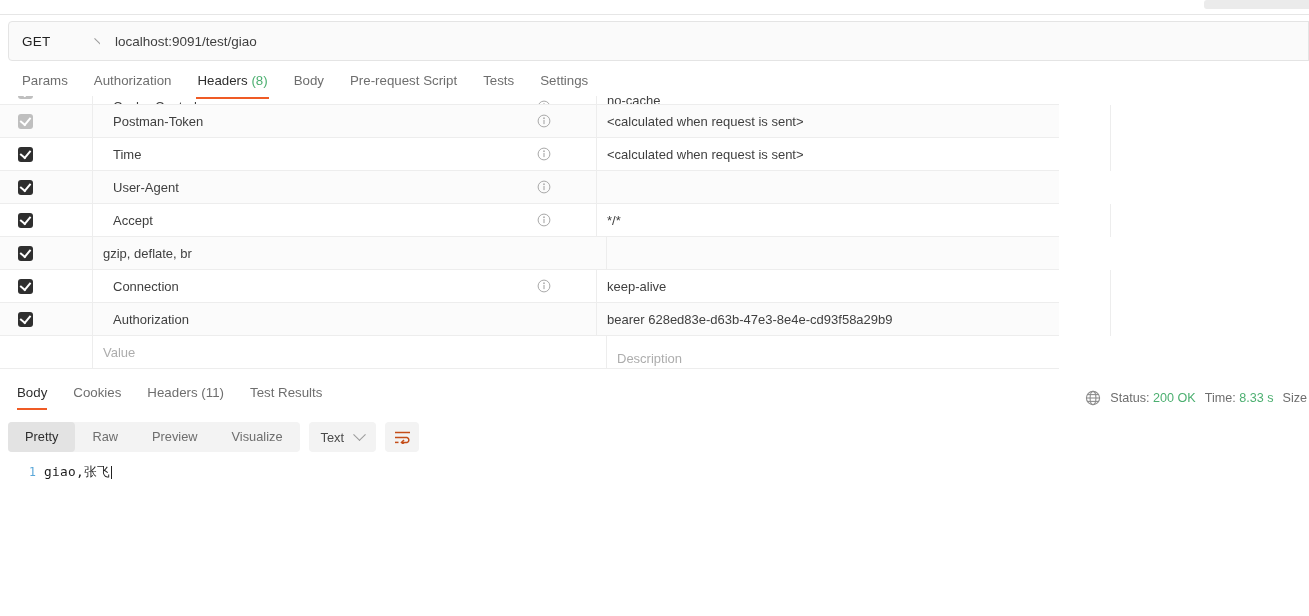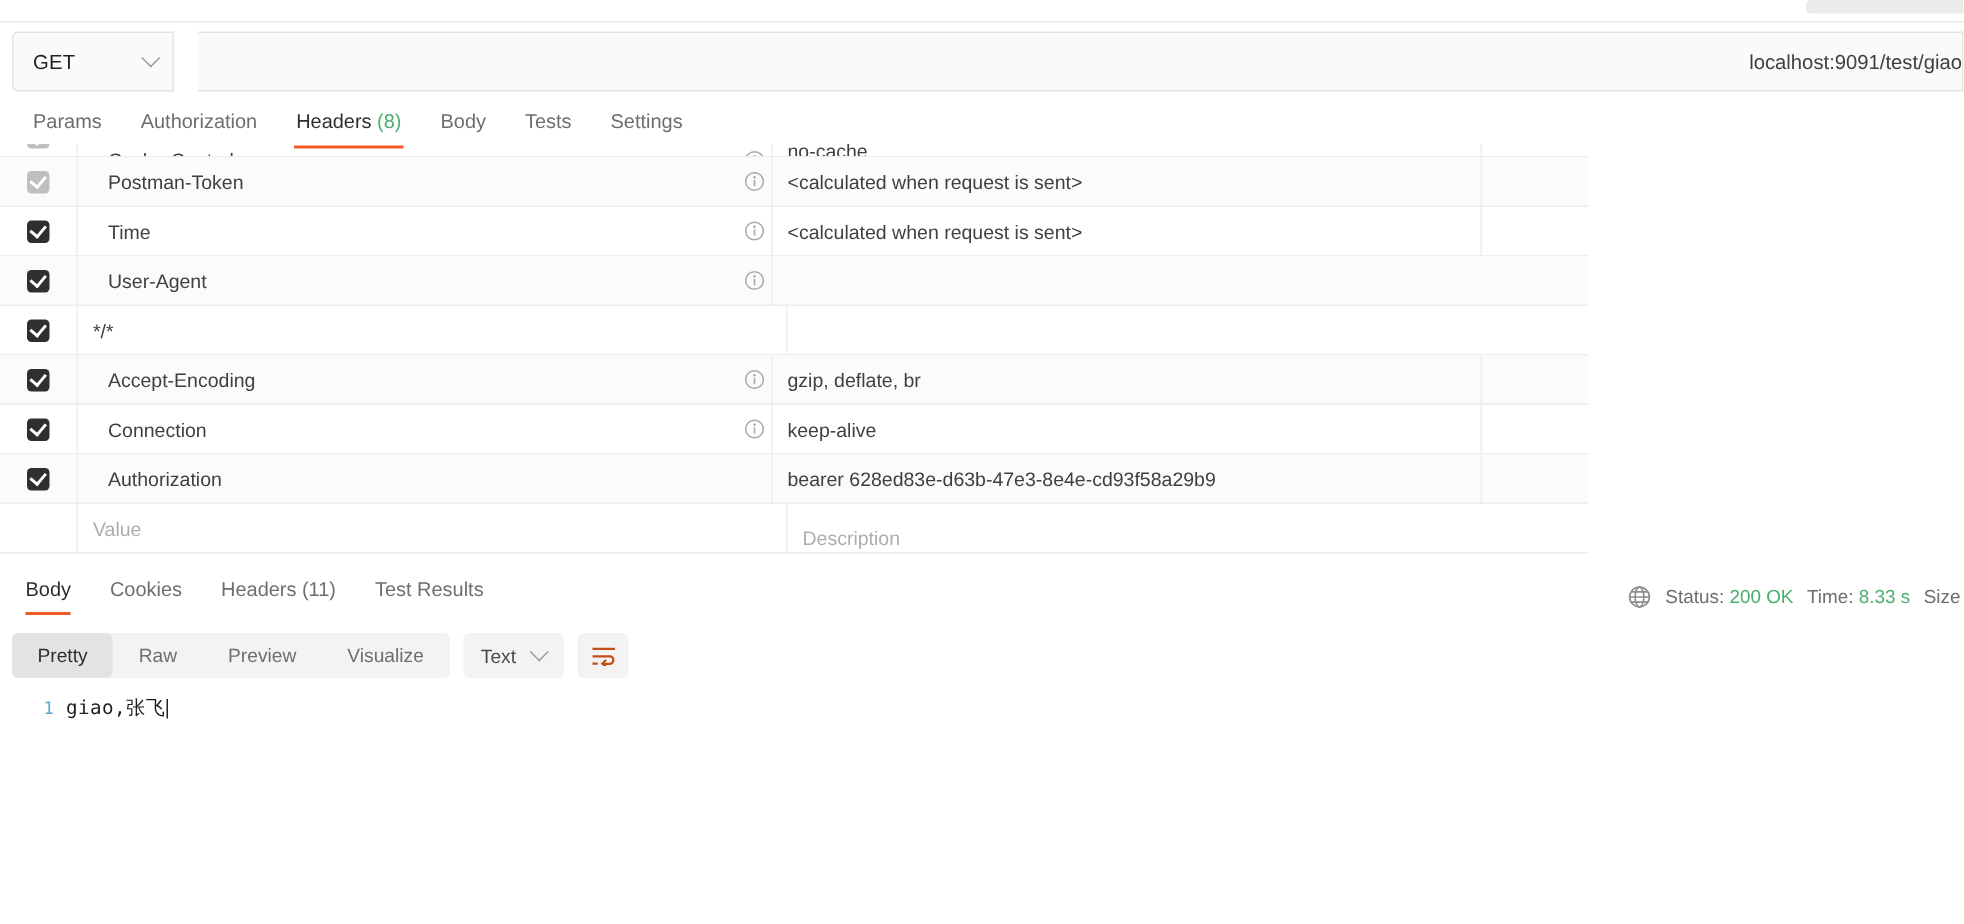--- a/index.html
+++ b/index.html
@@ -19,36 +19,36 @@
   
   #url-bar { position: absolute; left: 0; top: 21px; width: 1309px; height: 40px; }
   #method-select {
     position: absolute; left: 8px; top: 0; width: 108px; height: 40px;
     background: #fafafa; border: 1px solid #e4e4e4; border-radius: 4px 0 0 4px;
     display: flex; align-items: center; padding: 0 10px 0 13px; cursor: pointer;
   }
   #method-label { font-size: 13.5px; font-weight: normal; color: #212121; letter-spacing: .2px; }
   .chev { margin-left: auto; width: 9px; height: 9px; border-right: 1.4px solid #9b9b9b; border-bottom: 1.4px solid #9b9b9b; transform: rotate(45deg) translate(-2px,-2px); }
   #url-input {
-    position: absolute; left: 132px; top: 0; right: 0; height: 40px;
+    position: absolute; left: 100px; top: 0; right: 0; height: 40px;
     background: #fafafa; border: 1px solid #e4e4e4; border-left: none;
-    display: flex; align-items: center; padding-left: 15px; cursor: text; justify-content: flex-end;
+    display: flex; align-items: center; padding-left: 15px; cursor: text;
   }
   #url-text { font-size: 13.5px; color: #3f3f3f; }
 
   
   #req-tabs { position: absolute; left: 0; top: 70px; width: 1309px; height: 30px; display: flex; align-items: flex-start; padding-left: 9px; }
   .rtab { position: relative; padding: 0 13px; height: 30px; line-height: 22px; font-size: 13.3px; color: #6e6e6e; cursor: pointer; white-space: nowrap; }
   .rtab.active { color: #2e2e2e; }
   .rtab.active::after { content: ""; position: absolute; left: 12px; right: 12px; bottom: 1px; height: 2.5px; background: #ef5b25; }
   .cnt { color: #4caf70; }
 
   
   #hdr-table { position: absolute; left: 0; top: 96px; width: 1309px; height: 283px; overflow: hidden; }
-  .hrow { position: relative; width: 1059px; height: 33px; border-bottom: 1px solid #ededed; display: flex; align-items: center; }
+  .hrow { position: relative; width: 1059px; height: 33px; border-bottom: 1px solid #ededed; display: flex; align-items: center; gap: 41px; }
   .hrow.alt { background: #fbfbfb; }
   .hrow.clipped { height: 9px; border-bottom: 1px solid #ededed; align-items: flex-start; overflow: hidden; }
   .hrow.clipped .cb, .hrow.clipped .kname, .hrow.clipped .vcell, .hrow.clipped .info { margin-top: -12px; }
 
   .cbcell { width: 51px; min-width: 51px; display: flex; justify-content: center; }
   .cb { width: 15px; height: 15px; border-radius: 3px; background: #2f2f2f; position: relative; cursor: pointer; }
   .cb.dim { background: #bfbfbf; cursor: default; }
   .cb::after { content: ""; position: absolute; left: 4px; top: 1.5px; width: 4.5px; height: 8px; border-right: 2px solid #fff; border-bottom: 2px solid #fff; transform: rotate(40deg); }
   .kcell { width: 463px; min-width: 463px; border-left: 1px solid #ededed; height: 33px; display: flex; align-items: center; padding-left: 20px; }
   .kname { font-size: 13px; color: #3f3f3f; }
@@ -102,20 +102,21 @@
   <div id="url-input">
     <span id="url-text">localhost:9091/test/giao</span>
   </div>
 </div>
 
 <div id="req-tabs">
     <div class="rtab"><span>Params</span></div>
     <div class="rtab"><span>Authorization</span></div>
     <div class="rtab active"><span>Headers</span> <span class="cnt">(8)</span></div>
     <div class="rtab"><span>Body</span></div>
+    <div class="rtab"><span>Pre-request Script</span></div>
     <div class="rtab"><span>Tests</span></div>
     <div class="rtab"><span>Settings</span></div>
   </div>
 
 <div id="hdr-table">
     <div class="hrow clipped">
       <div class="cbcell">
         <div class="cb dim"></div>
       </div>
       <div class="kcell">
@@ -188,39 +189,39 @@
             <rect x="6.45" y="5.9" width="1.1" height="4.2" fill="#a9a9a9"></rect>
           </svg>
         </span>
       </div>
       <div class="dcell"></div>
     </div>
     <div class="hrow">
       <div class="cbcell">
         <div class="cb"></div>
       </div>
+      <div class="kcell">
+        <span class="kname">Accept</span>
+        <span class="spacer"></span>
+        <span class="info" style="margin-left: auto;">
+          <svg width="14" height="14" viewBox="0 0 14 14">
+            <circle cx="7" cy="7" r="5.9" fill="none" stroke="#a9a9a9" stroke-width="1"></circle>
+            <circle cx="7" cy="4.2" r="0.85" fill="#a9a9a9"></circle>
+            <rect x="6.45" y="5.9" width="1.1" height="4.2" fill="#a9a9a9"></rect>
+          </svg>
+        </span>
+      </div>
       <div class="vcell">
         <span class="vtext">*/*</span>
       </div>
       <div class="dcell"></div>
     </div>
     <div class="hrow alt">
       <div class="cbcell">
         <div class="cb"></div>
-      </div>
-      <div class="kcell">
-        <span class="kname">Accept-Encoding</span>
-        <span class="spacer"></span>
-        <span class="info" style="margin-left: auto;">
-          <svg width="14" height="14" viewBox="0 0 14 14">
-            <circle cx="7" cy="7" r="5.9" fill="none" stroke="#a9a9a9" stroke-width="1"></circle>
-            <circle cx="7" cy="4.2" r="0.85" fill="#a9a9a9"></circle>
-            <rect x="6.45" y="5.9" width="1.1" height="4.2" fill="#a9a9a9"></rect>
-          </svg>
-        </span>
       </div>
       <div class="vcell">
         <span class="vtext">gzip, deflate, br</span>
       </div>
       <div class="dcell"></div>
     </div>
     <div class="hrow">
       <div class="cbcell">
         <div class="cb"></div>
       </div>

